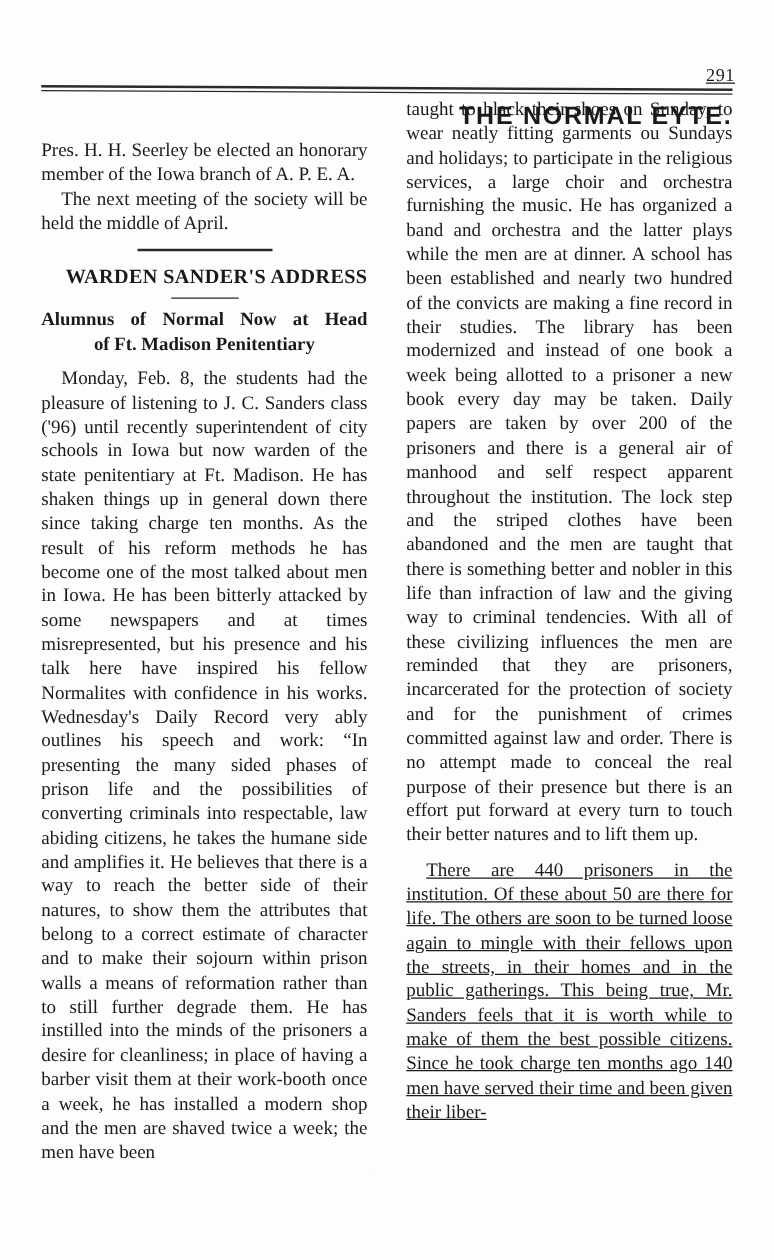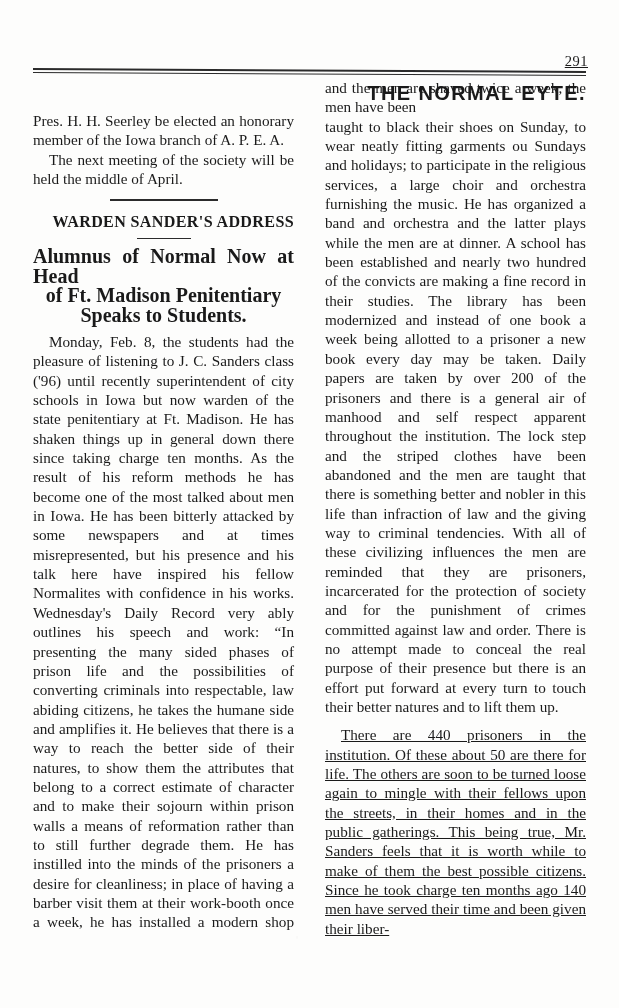--- a/index.html
+++ b/index.html
@@ -136,21 +136,21 @@
   .headline-main {
     text-align: right;
     font-size: 16.1px;
     font-weight: bold;
     letter-spacing: .35px;
     line-height: 19px;
     white-space: nowrap;
   }
   .headline-sub {
     text-align: center;
-    font-size: 20px;
+    font-size: 15px;
     font-weight: bold;
     line-height: 19.4px;
   }
   .headline-sub .sub-line { display: block; }
   .headline-sub .sub-line.l1 { text-align: justify; text-align-last: justify; }
 </style>
 </head>
 <body>
 
 <div class="page">
@@ -171,21 +171,20 @@
 
       <p class="body-par">The next meeting of the society will be held the middle of April.</p>
 
       <div class="headline-block">
         <div class="rule-short rule-above"></div>
         <div class="headline-main">WARDEN SANDER'S ADDRESS</div>
         <div class="rule-short rule-below"></div>
         <div class="headline-sub">
           <span class="sub-line l1">Alumnus of Normal Now at Head</span>
           <span class="sub-line">of Ft. Madison Penitentiary</span>
-          <span class="sub-line">Speaks to Students.</span>
         </div>
       </div>
 
       <p class="body-par">Monday, Feb. 8, the students had the pleasure of listening to J. C. Sanders class ('96) until recently superintendent of city schools in Iowa but now warden of the state penitentiary at Ft. Madison. He has shaken things up in general down there since taking charge ten months. As the result of his reform methods he has become one of the most talked about men in Iowa. He has been bitterly attacked by some newspapers and at times misrepresented, but his presence and his talk here have inspired his fellow Normalites with confidence in his works. Wednesday's Daily Record very ably outlines his speech and work: “In presenting the many sided phases of prison life and the possibilities of converting criminals into respectable, law abiding citizens, he takes the humane side and amplifies it. He believes that there is a way to reach the better side of their natures, to show them the attributes that belong to a correct estimate of character and to make their sojourn within prison walls a means of reformation rather than to still further degrade them. He has instilled into the minds of the prisoners a desire for cleanliness; in place of having a barber visit them at their work-booth once a week, he has installed a modern shop and the men are shaved twice a week; the men have been</p>
 
       <p class="body-par no-indent">taught to black their shoes on Sunday, to wear neatly fitting garments ou Sundays and holidays; to participate in the religious services, a large choir and orchestra furnishing the music. He has organized a band and orchestra and the latter plays while the men are at dinner. A school has been established and nearly two hundred of the convicts are making a fine record in their studies. The library has been modernized and instead of one book a week being allotted to a prisoner a new book every day may be taken. Daily papers are taken by over 200 of the prisoners and there is a general air of manhood and self respect apparent throughout the institution. The lock step and the striped clothes have been abandoned and the men are taught that there is something better and nobler in this life than infraction of law and the giving way to criminal tendencies. With all of these civilizing influences the men are reminded that they are prisoners, incarcerated for the protection of society and for the punishment of crimes committed against law and order. There is no attempt made to conceal the real purpose of their presence but there is an effort put forward at every turn to touch their better natures and to lift them up.</p>
 
       <p class="body-par par-gap">There are 440 prisoners in the institution. Of these about 50 are there for life. The others are soon to be turned loose again to mingle with their fellows upon the streets, in their homes and in the public gatherings. This being true, Mr. Sanders feels that it is worth while to make of them the best possible citizens. Since he took charge ten months ago 140 men have served their time and been given their liber-</p>
 
     </div>

